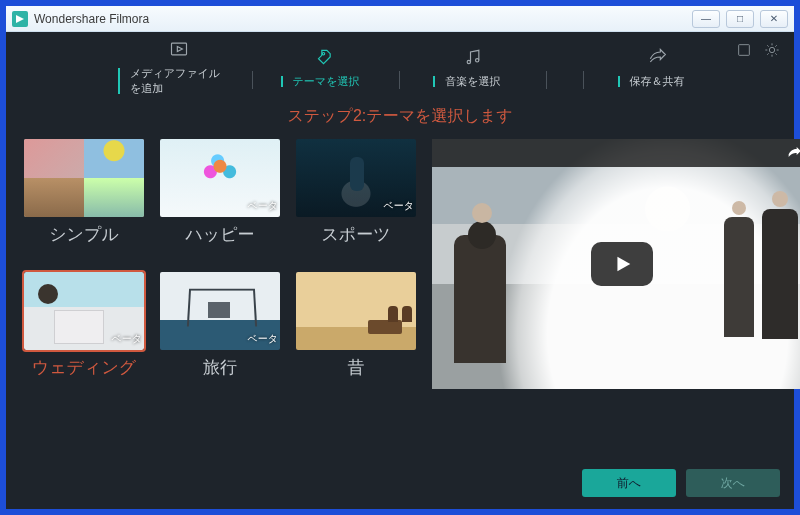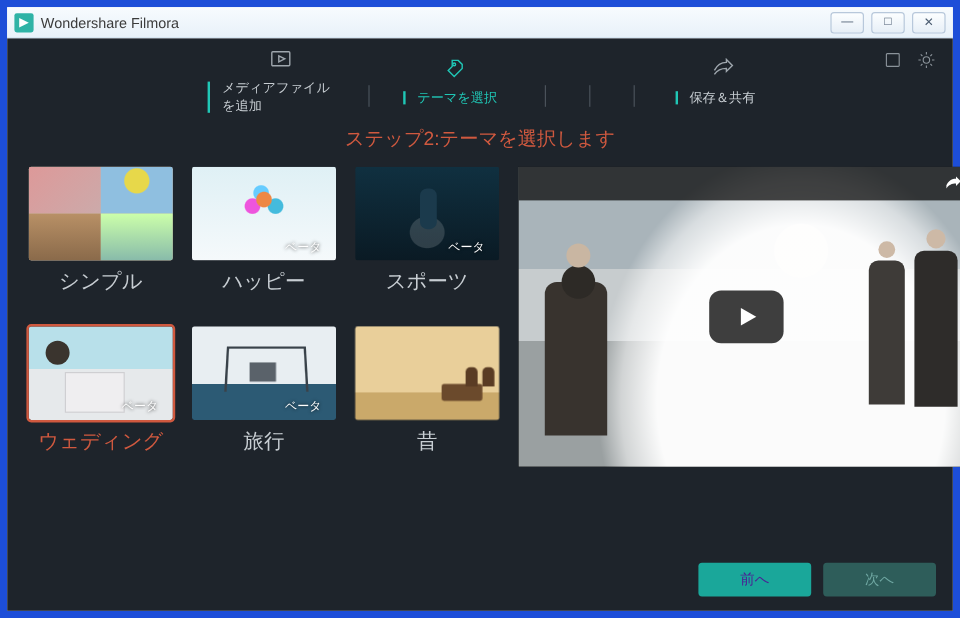--- a/index.html
+++ b/index.html
@@ -26,21 +26,21 @@
 .toprt{position:absolute;right:14px;top:10px;display:flex;gap:12px;}
 .toprt .ic{width:16px;height:16px;stroke:#8b939a;fill:none;stroke-width:1.4;cursor:pointer;}
 .caption{color:#d0593f;font-size:16px;text-align:center;margin-top:4px;margin-bottom:12px;}
 .content{display:flex;padding:0 18px;gap:16px;}
 .grid{display:grid;grid-template-columns:repeat(3,120px);grid-auto-rows:auto;gap:16px 16px;}
 .card{display:flex;flex-direction:column;align-items:center;gap:6px;cursor:pointer;}
 .thumb{width:120px;height:78px;border-radius:2px;position:relative;overflow:hidden;}
 .card.sel .thumb{outline:2px solid #d0593f;outline-offset:0;}
 .card.sel .clbl{color:#d0593f;}
 .clbl{font-size:17px;color:#c7cdd2;}
-.beta{position:absolute;right:12px;bottom:4px;font-size:10px;color:#fff;text-shadow:0 0 3px rgba(0,0,0,.9);}
+.beta{position:absolute;right:2px;bottom:4px;font-size:10px;color:#fff;text-shadow:0 0 3px rgba(0,0,0,.9);}
 
 .t0{background:#c8b8a4;display:grid;grid-template-columns:1fr 1fr;grid-template-rows:1fr 1fr;}
 .t0 div:nth-child(1){background:linear-gradient(135deg,#d99,#caa);}
 .t0 div:nth-child(2){background:radial-gradient(circle at 50% 30%,#e7d84a 0 10px,#8fbfe0 11px);}
 .t0 div:nth-child(3){background:linear-gradient(#b89066,#8a6a4a);}
 .t0 div:nth-child(4){background:linear-gradient(#cfa,#8ba);}
 .t1{background:radial-gradient(circle at 50% 35%,#e84 0 6px,transparent 7px),radial-gradient(circle at 42% 42%,#e5d 0 6px,transparent 7px),radial-gradient(circle at 58% 42%,#4bd 0 6px,transparent 7px),radial-gradient(circle at 48% 28%,#6cf 0 6px,transparent 7px),linear-gradient(#dff0f5,#f5f9fb);}
 .t2{background:radial-gradient(ellipse at 50% 70%,rgba(255,255,255,.15) 0 14px,transparent 15px),linear-gradient(#103040,#0a1a24);}
 .t2::after{content:"";position:absolute;left:54px;top:18px;width:14px;height:34px;background:#1b3a4c;border-radius:6px;}
 .t3{background:linear-gradient(180deg,#b8e0ea 0 45%,#e6e9eb 45%);}
@@ -66,21 +66,21 @@
 .guest2{position:absolute;right:58px;top:78px;width:30px;height:120px;background:#3e3b38;border-radius:8px 8px 0 0;}
 .guest2::before{content:"";position:absolute;left:8px;top:-16px;width:14px;height:14px;background:#cdb9a6;border-radius:50%;}
 .pvbar{position:absolute;left:0;right:0;top:0;height:28px;background:rgba(10,10,10,.75);display:flex;align-items:center;padding:0 10px;color:#fff;font-size:12px;}
 .pvbar .spacer{flex:1;}
 .pvbar svg{width:16px;height:16px;fill:#fff;cursor:pointer;}
 .play{position:absolute;left:50%;top:50%;transform:translate(-50%,-50%);width:62px;height:44px;background:rgba(20,20,20,.82);border-radius:10px;display:flex;align-items:center;justify-content:center;cursor:pointer;}
 .play svg{width:22px;height:22px;fill:#fff;}
 
 .footer{position:absolute;right:14px;bottom:12px;display:flex;gap:10px;}
 .btn{width:94px;height:28px;border-radius:3px;display:flex;align-items:center;justify-content:center;font-size:12px;cursor:pointer;}
-.btn.prev{background:#1aa79a;color:#4c1d95;}
+.btn.prev{background:#1aa79a;color:#0f172a;}
 .btn.next{background:#2e5d5a;color:#6fa7a2;}
 </style>
 </head>
 <body>
 
 <div class="win">
   <div class="titlebar">
     <span class="tico">
       <svg viewBox="0 0 10 10">
           <polygon points="1,1 9,5 1,9"></polygon>
@@ -118,20 +118,30 @@
       <div class="step active">
         <span class="sic">
             <svg viewBox="0 0 24 24">
               <path d="M7 4h6l4 4v4l-8 8-6-6 4-4z"></path>
               <circle cx="9" cy="8" r="1.4"></circle>
             </svg>
           </span>
         <span class="slbl">テーマを選択</span>
       </div>
       <div class="sepv"></div>
+      <div class="step">
+        <span class="sic">
+            <svg viewBox="0 0 24 24">
+              <path d="M9 18V6l10-2v12"></path>
+              <circle cx="7" cy="18" r="2"></circle>
+              <circle cx="17" cy="16" r="2"></circle>
+            </svg>
+          </span>
+        <span class="slbl">音楽を選択</span>
+      </div>
       <div class="sepv"></div>
       <div class="sepv"></div>
       <div class="step">
         <span class="sic">
             <svg viewBox="0 0 24 24">
               <path d="M4 14c4-8 10-8 12-8v-3l6 6-6 6v-3c-2 0-8 0-12 6"></path>
             </svg>
           </span>
         <span class="slbl">保存＆共有</span>
       </div>

